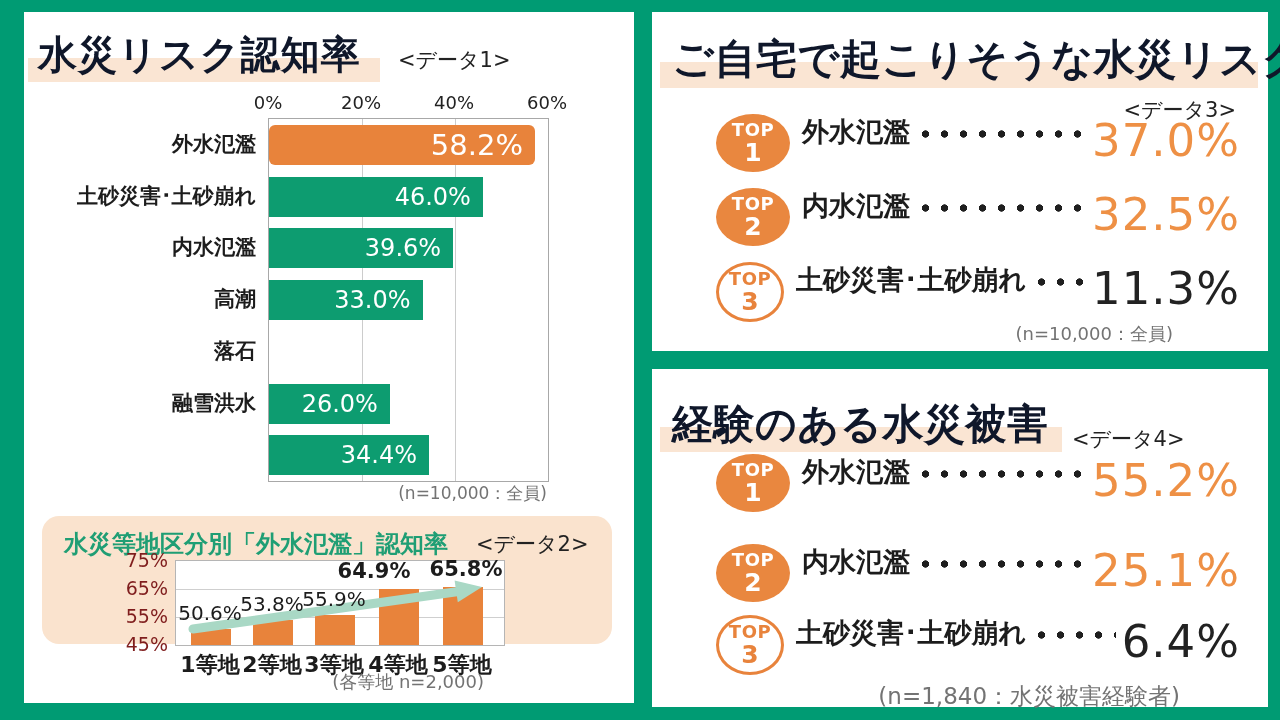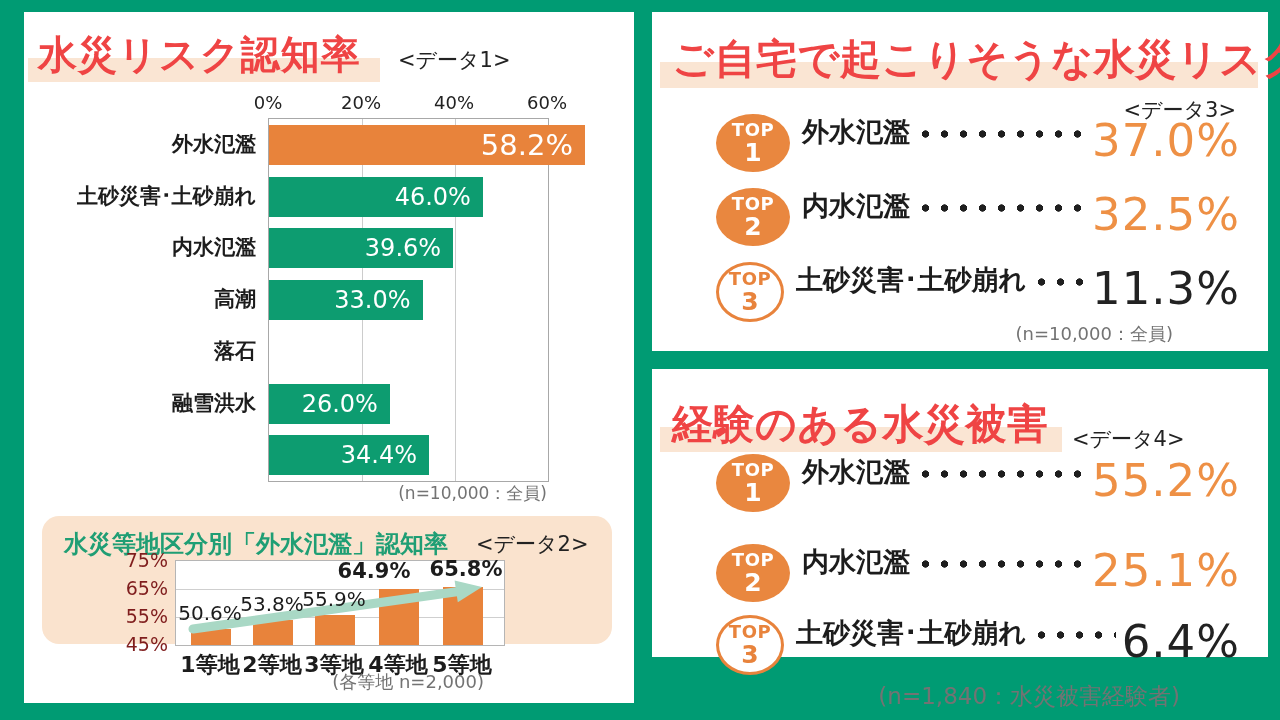--- a/index.html
+++ b/index.html
@@ -5,23 +5,23 @@
   html,body{margin:0;padding:0;}
   body{
     width:1280px;height:720px;position:relative;overflow:hidden;
     background:#009b73;
     font-family:"DejaVu Sans","Liberation Sans",sans-serif;
     -webkit-font-smoothing:antialiased;
   }
   .panel{position:absolute;background:#ffffff;}
   #panel-awareness{left:24px;top:12px;width:610px;height:691px;}
   #panel-likely{left:652px;top:12px;width:616px;height:339px;}
-  #panel-experienced{left:652px;top:369px;width:616px;height:288px;}
-
-  .big-title{position:absolute;color:#ef4444;font-weight:bold;white-space:nowrap;z-index:2;}
+  #panel-experienced{left:652px;top:369px;width:616px;height:338px;}
+
+  .big-title{position:absolute;color:#0f172a;font-weight:bold;white-space:nowrap;z-index:2;}
   .hl{position:absolute;background:#fae5d3;z-index:1;}
   .data-tag{position:absolute;color:#222;font-size:21px;white-space:nowrap;z-index:2;}
   .caption{position:absolute;color:#737373;white-space:nowrap;}
 
   
   #t1{left:14px;top:16px;font-size:39px;letter-spacing:1px;}
   #hl1{left:4px;top:46px;width:352px;height:24px;}
   #tag1{left:374px;top:34px;}
   #plot1{position:absolute;left:244px;top:106px;width:279px;height:362px;
          border:1px solid #a8a8a8;background:#fff;}
@@ -82,21 +82,21 @@
   <div class="big-title" id="t1">水災リスク認知率</div>
   <div class="data-tag" id="tag1">&lt;データ1&gt;</div>
 
   <div class="axis-tick" style="left: 244px;">0%</div>
     <div class="axis-tick" style="left: 337px;">20%</div>
     <div class="axis-tick" style="left: 430px;">40%</div>
     <div class="axis-tick" style="left: 523px;">60%</div>
     <div id="plot1">
       <div class="vgrid" style="left: 93px;"></div>
       <div class="vgrid" style="left: 186px;"></div>
-      <div class="bar1 big" style="top: 6px; width: 316px; background: rgb(232, 131, 59);">
+      <div class="bar1 big" style="top: 6px; width: 266px; background: rgb(232, 131, 59); border-radius: 6px;">
         <span>58.2%</span>
       </div>
       <div class="bar1" style="top: 58px; width: 213.9px; background: rgb(13, 156, 112);">
         <span>46.0%</span>
       </div>
       <div class="bar1" style="top: 109px; width: 184.1px; background: rgb(13, 156, 112);">
         <span>39.6%</span>
       </div>
       <div class="bar1" style="top: 161px; width: 153.5px; background: rgb(13, 156, 112);">
         <span>33.0%</span>

